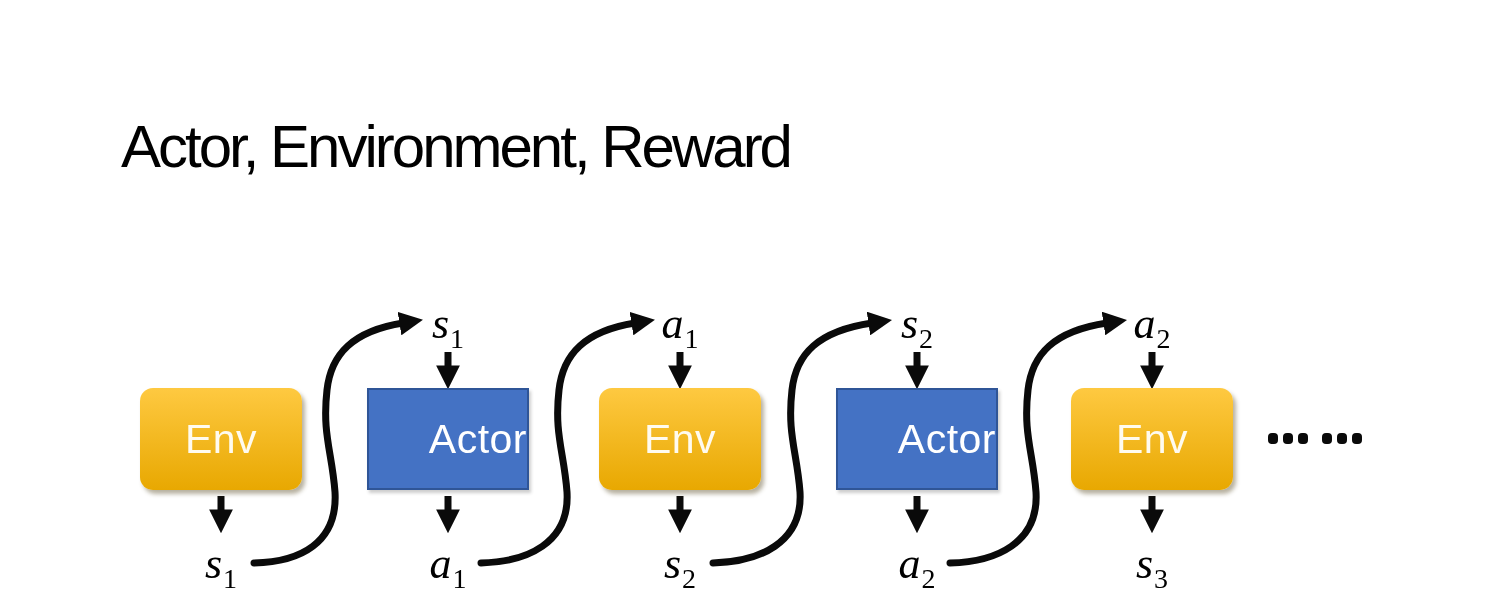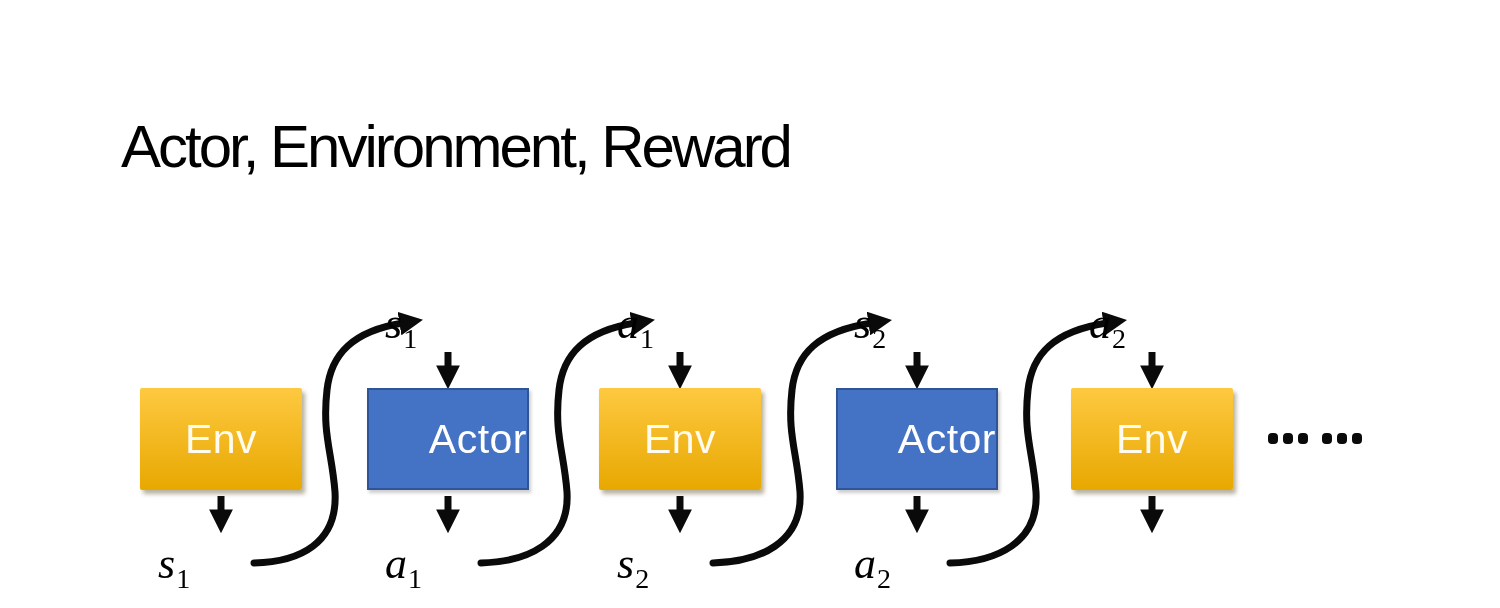--- a/index.html
+++ b/index.html
@@ -16,32 +16,32 @@
   .node{position:absolute;top:298px;width:162px;height:310px;}
   .box{
     position:absolute;top:90px;left:0;width:162px;height:102px;
     display:flex;align-items:center;justify-content:center;
     font-size:41px;letter-spacing:.5px;
   }
   .box.env{
     background:linear-gradient(180deg,var(--envTop,#fec941),var(--envBottom,#e8a801));
     color:var(--envText,#fffbef);
     box-shadow:3px 4px 4px rgba(95,82,45,.45);
-    border-radius:2px;
+    border-radius:13px;
   }
   .box.actor{
     background:var(--actorFill,#4472c4);
     border:2.5px solid var(--actorBorder,#2f5597);
     color:var(--boxText,#ffffff);
     box-shadow:2px 3px 3px rgba(60,60,60,.25);
     box-sizing:border-box;
     justify-content:flex-end;
   }
   .mlabel{
-    position:absolute;left:18px;width:162px;
+    position:absolute;left:0;width:162px;text-align:center;
     font-family:"Liberation Serif",serif;font-size:44px;line-height:1;
     color:#000;white-space:nowrap;
   }
   .mlabel.top{top:4px;}
   .mlabel.bottom{top:244px;}
   .mi{font-style:italic;}
   .msub{font-size:28px;position:relative;top:10px;margin-left:1px;}
   .arrows{position:absolute;left:0;top:0;pointer-events:none;}
   .ellipsis{
     position:absolute;left:1268px;top:433px;display:flex;align-items:center;gap:5px;
@@ -109,20 +109,21 @@
       <span>Actor</span>
     </div>
     <div class="mlabel bottom"><span class="mi">a</span><span class="msub">2</span></div>
   </div>
 
   <div class="node" style="left:1071px">
     <div class="mlabel top"><span class="mi">a</span><span class="msub">2</span></div>
     <div class="box env">
       <span>Env</span>
     </div>
+    <div class="mlabel bottom"><span class="mi">s</span><span class="msub">3</span></div>
   </div>
 
   <div class="ellipsis" aria-label="……">
     <span class="dot"></span>
     <span class="dot"></span>
     <span class="dot"></span>
     <span class="gap"></span>
     <span class="dot"></span>
     <span class="dot"></span>
     <span class="dot"></span>

